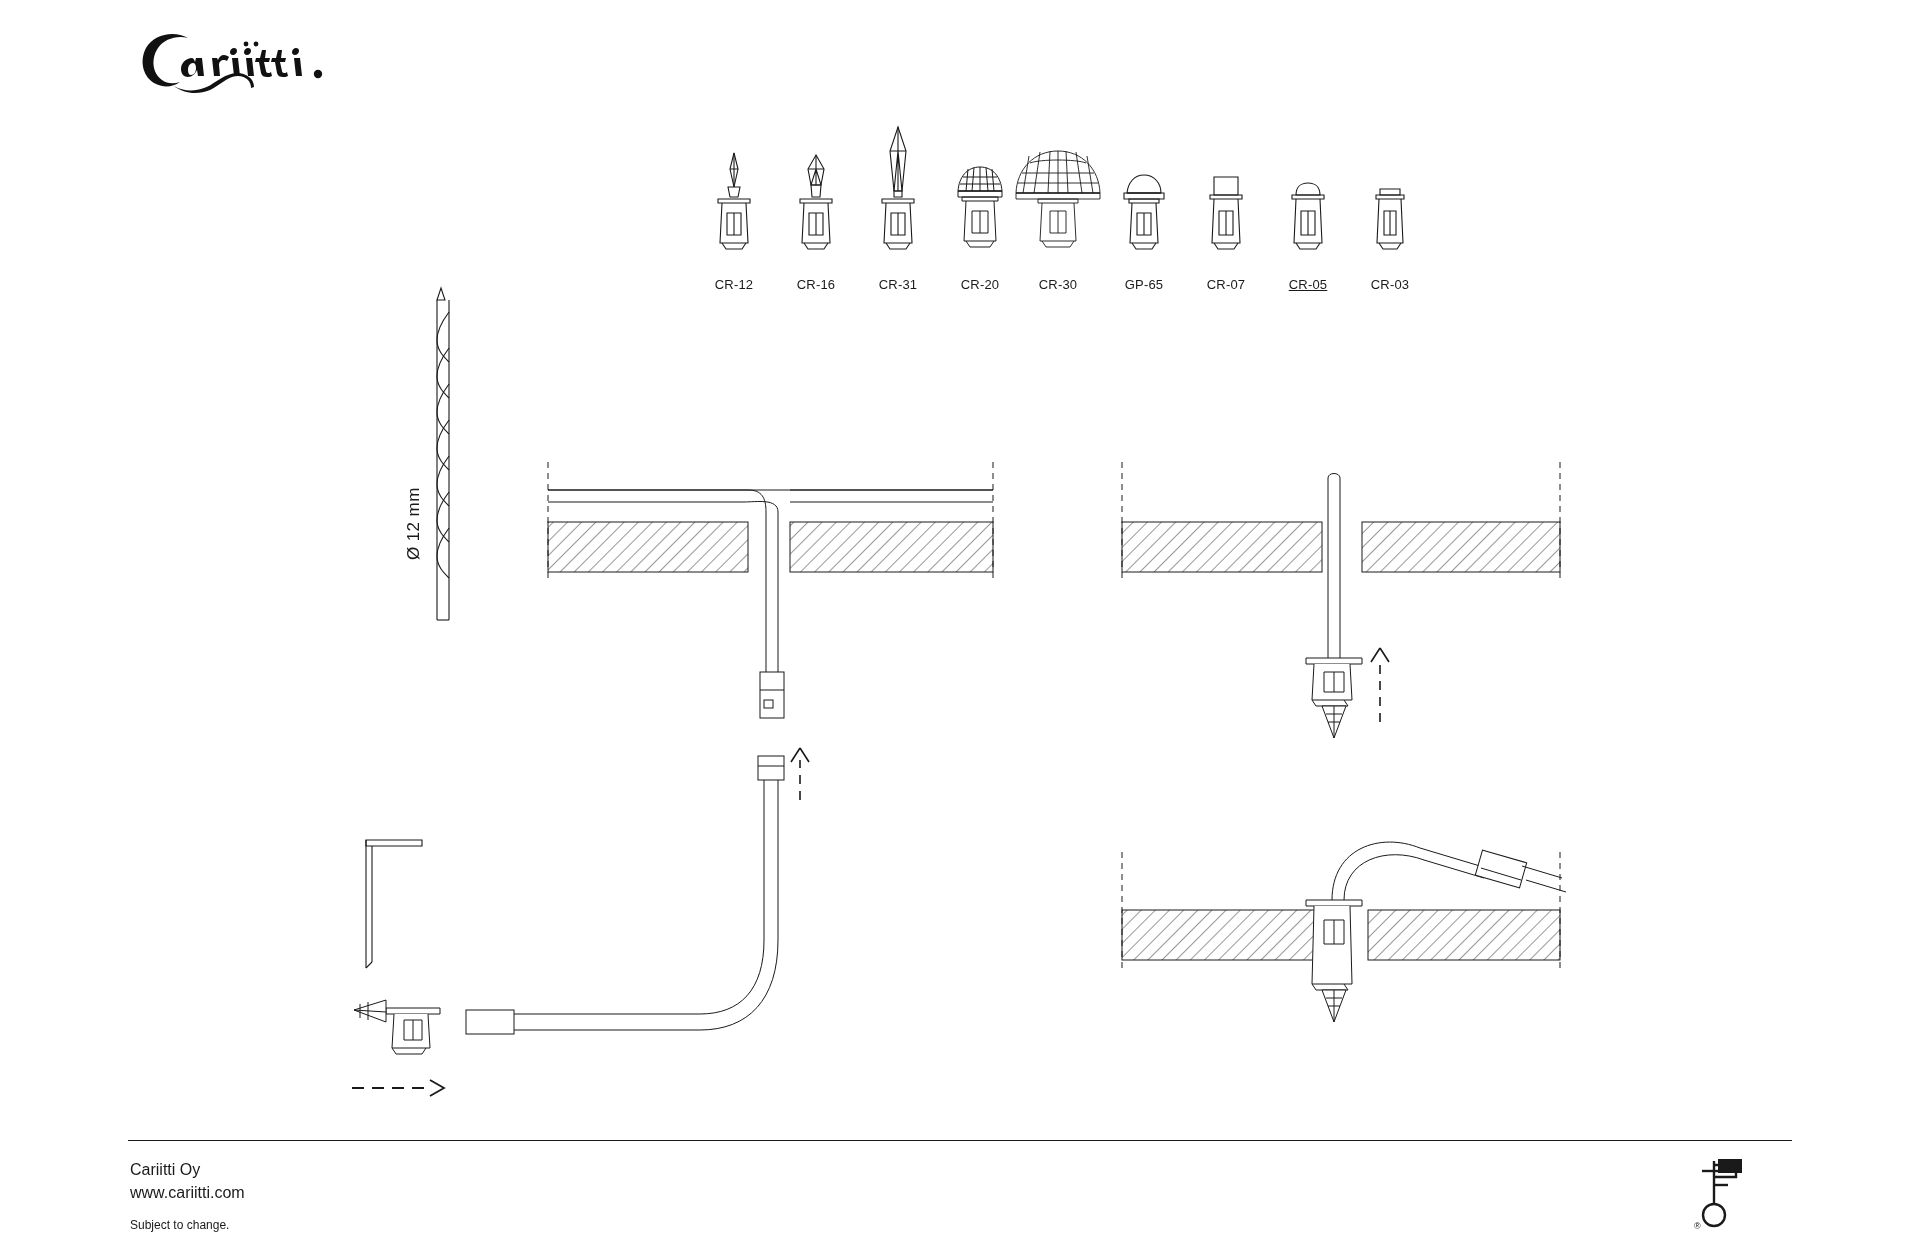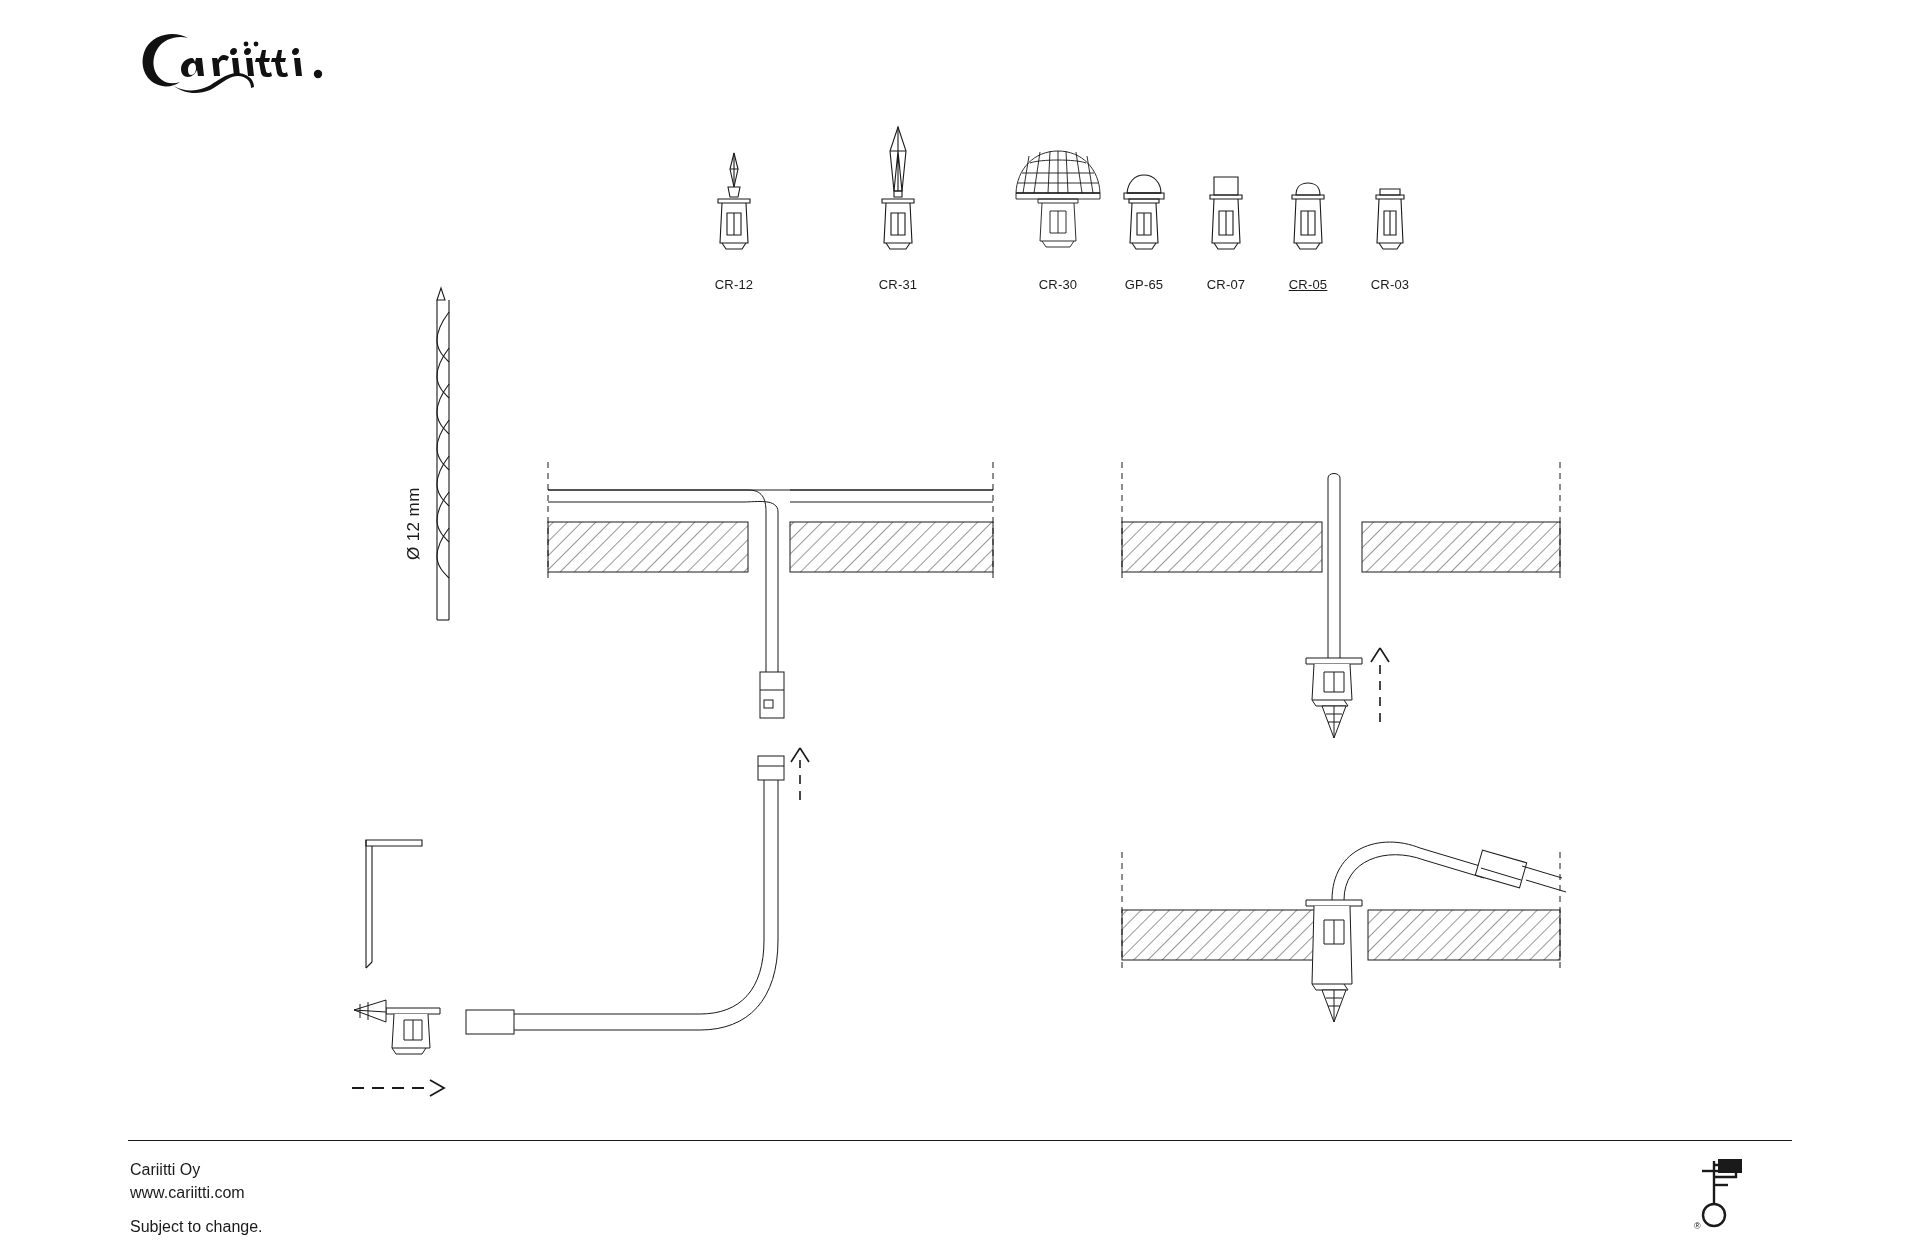--- a/index.html
+++ b/index.html
@@ -90,21 +90,21 @@
     position: absolute;
     left: 130px;
     top: 1158px;
     font-size: 16px;
     line-height: 1.45;
   }
   .footer-sub {
     position: absolute;
     left: 130px;
     top: 1218px;
-    font-size: 16px;
+    font-size: 12px;
   }
   .footer-mark {
     position: absolute;
     left: 1692px;
     top: 1155px;
     width: 90px;
     height: 78px;
   }
   .footer-mark .reg {
     position: absolute;
@@ -155,39 +155,75 @@
             <path d="M18 78 l-2 40 h28 l-2 -40"></path>
             <path d="M23 88 h14 v22 h-14 z"></path>
             <path d="M30 88 v22"></path>
             <path d="M18 118 l4 6 h16 l4 -6"></path>
           </g>
         </svg>
       </div>
       <div class="lbl">CR-12</div>
     </div>
 
+    <div class="fixture" style="left:82px;">
+      <div class="art">
+        <svg width="60" height="140" viewBox="0 0 60 140">
+          <g fill="none" stroke="#1a1a1a" stroke-width="1.1">
+            <path d="M30 30 L38 44 L35 60 L25 60 L22 44 Z"></path>
+            <path d="M30 30 L30 60 M22 44 L38 44 M25 60 L30 44 L35 60"></path>
+            <path d="M25 60 L35 60 L34 72 L26 72 Z"></path>
+            <path d="M14 74 h32 v4 h-32 z"></path>
+            <path d="M18 78 l-2 40 h28 l-2 -40"></path>
+            <path d="M23 88 h14 v22 h-14 z"></path>
+            <path d="M30 88 v22"></path>
+            <path d="M18 118 l4 6 h16 l4 -6"></path>
+          </g>
+        </svg>
+      </div>
+      <div class="lbl">CR-16</div>
+    </div>
 
     <div class="fixture" style="left:164px;">
       <div class="art">
         <svg width="60" height="140" viewBox="0 0 60 140">
           <g fill="none" stroke="#1a1a1a" stroke-width="1.1">
             <path d="M30 2 L38 26 L34 66 L26 66 L22 26 Z"></path>
             <path d="M30 2 L30 66 M22 26 L38 26 M26 66 L30 26 L34 66"></path>
             <path d="M26 66 L34 66 L34 72 L26 72 Z"></path>
             <path d="M14 74 h32 v4 h-32 z"></path>
             <path d="M18 78 l-2 40 h28 l-2 -40"></path>
             <path d="M23 88 h14 v22 h-14 z"></path>
             <path d="M30 88 v22"></path>
             <path d="M18 118 l4 6 h16 l4 -6"></path>
           </g>
         </svg>
       </div>
       <div class="lbl">CR-31</div>
     </div>
 
+    <div class="fixture" style="left:246px;">
+      <div class="art">
+        <svg width="70" height="140" viewBox="0 0 70 140">
+          <g fill="none" stroke="#1a1a1a" stroke-width="1">
+            <path d="M35 42 C22 42 14 52 13 66 L57 66 C56 52 48 42 35 42 Z"></path>
+            <path d="M13 66 h44"></path>
+            <path d="M18 52 h34 M15 59 h40"></path>
+            <path d="M23 44 L21 66 M29 42.5 L27 66 M35 42 L35 66 M41 42.5 L43 66 M47 44 L49 66"></path>
+            <path d="M13 66 h44 v6 h-44 z"></path>
+            <path d="M17 72 h36 v4 h-36 z"></path>
+            <path d="M21 76 l-2 40 h32 l-2 -40"></path>
+            <path d="M27 86 h16 v22 h-16 z"></path>
+            <path d="M35 86 v22"></path>
+            <path d="M21 116 l4 6 h20 l4 -6"></path>
+          </g>
+        </svg>
+      </div>
+      <div class="lbl">CR-20</div>
+    </div>
 
     <div class="fixture" style="left:324px;">
       <div class="art">
         <svg width="100" height="140" viewBox="0 0 100 140">
           <g fill="none" stroke="#1a1a1a" stroke-width="0.9">
             <path d="M50 26 C26 26 9 44 8 68 L92 68 C91 44 74 26 50 26 Z"></path>
             <path d="M8 68 h84"></path>
             <path d="M14 48 h72 M10 58 h80"></path>
             <path d="M21 31 L15 68 M32 27 L26 68 M42 26 L40 68 M58 26 L60 68 M68 27 L74 68 M79 31 L85 68"></path>
             <path d="M50 26 L50 68"></path>

